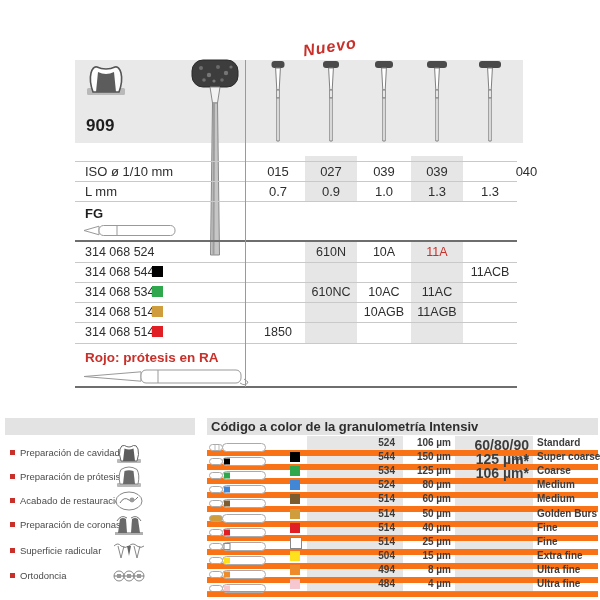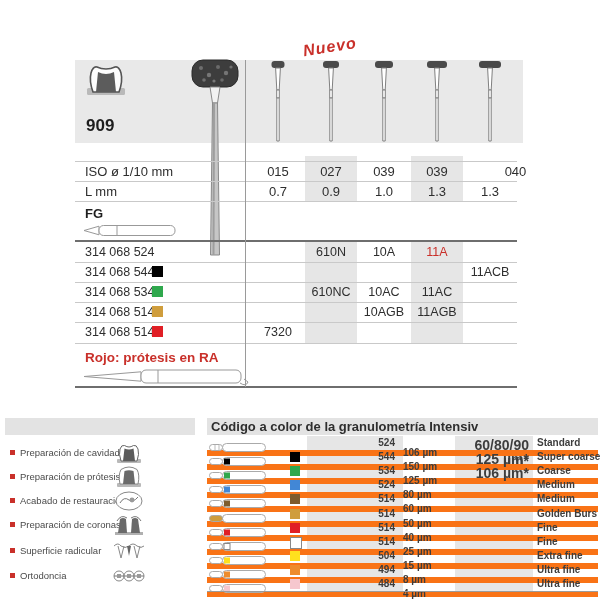--- a/index.html
+++ b/index.html
@@ -28,21 +28,21 @@
   .panel-title{font-size:13px;font-weight:bold;color:#2e2e2e;white-space:nowrap;}
   .sym-item{left:5px;width:195px;height:20px;}
   .bullet{position:absolute;left:5px;top:7px;width:5px;height:5px;background:#c9302a;}
   .sym-label{position:absolute;left:15px;top:4px;font-size:9.5px;color:#4a4a4a;white-space:nowrap;}
   .sym-icon{position:absolute;left:108px;top:-2px;}
   #grit-table{left:207px;top:436px;width:391px;height:156px;}
   .grit-row{position:absolute;left:0;width:391px;height:14.1px;border-bottom:6px solid #f97316;font-weight:bold;}
   .grit-bur{position:absolute;left:2px;top:2px;}
   .grit-sq{position:absolute;left:83px;top:2px;width:10px;height:10px;}
   .grit-code{position:absolute;left:100px;top:1px;width:88px;text-align:right;font-size:10px;color:#3d3d3d;}
-  .grit-size{position:absolute;left:196px;top:11px;width:48px;font-size:10px;color:#3d3d3d;}
+  .grit-size{position:absolute;left:196px;top:1px;width:48px;text-align:right;font-size:10px;color:#3d3d3d;}
   .grit-alt{position:absolute;left:248px;top:1px;width:74px;text-align:right;font-size:14px;color:#3d3d3d;}
   .grit-name{position:absolute;left:330px;top:1px;font-size:10px;color:#3d3d3d;white-space:nowrap;}
 </style>
 </head>
 <body>
 
 <div id="stage">
 
   <div class="abs band" style="left:75px;top:60px;width:448px;height:83px;"></div>
 
@@ -125,21 +125,21 @@
   <div class="abs hline heavy" style="left:75px;top:386px;width:442px;"></div>
   <div class="abs vline" style="left:245px;top:60px;height:327px;"></div>
 
   <div id="spec-rows">
       <div class="abs spec-row" style="top: 162px;">
         <div class="spec-label">ISO ø 1/10 mm</div>
         <div class="cell" style="left: 176.5px;">015</div>
         <div class="cell" style="left: 229.5px;">027</div>
         <div class="cell" style="left: 282.5px;">039</div>
         <div class="cell" style="left: 335.5px;">039</div>
-        <div class="cell" style="left: 383px; padding-left: 31px;">040</div>
+        <div class="cell" style="left: 394px; padding-left: 31px;">040</div>
       </div>
       <div class="abs spec-row" style="top: 182px;">
         <div class="spec-label">L mm</div>
         <div class="cell" style="left: 176.5px;">0.7</div>
         <div class="cell" style="left: 229.5px;">0.9</div>
         <div class="cell" style="left: 282.5px;">1.0</div>
         <div class="cell" style="left: 335.5px;">1.3</div>
         <div class="cell" style="left: 388.5px;">1.3</div>
       </div>
     </div>
@@ -174,21 +174,21 @@
       </div>
       <div class="abs order-row" style="top: 302px;">
         <div class="ref">314 068 514</div>
         <div class="sq" style="background: rgb(207, 157, 60);"></div>
         <div class="order-cell" style="left: 282.5px;">10AGB</div>
         <div class="order-cell" style="left: 335.5px;">11AGB</div>
       </div>
       <div class="abs order-row" style="top: 322px;">
         <div class="ref">314 068 514</div>
         <div class="sq" style="background: rgb(224, 31, 37);"></div>
-        <div class="order-cell" style="left: 176.5px;">7320</div>
+        <div class="order-cell" style="left: 176.5px;">1850</div>
       </div>
     </div>
 
   <div class="abs note" style="left:85px;top:350px;">Rojo: prótesis en RA</div>
 
   <div class="abs" style="left:83px;top:367px;">
     <svg width="168" height="19" viewBox="0 0 168 19">
       <polygon points="1,9.5 58,4.8 58,14.2" fill="#fff" stroke="#999"></polygon>
       <rect x="58" y="3" width="100" height="13" rx="5" fill="#fff" stroke="#999"></rect>
       <line x1="75" y1="3" x2="75" y2="16" stroke="#999"></line>

